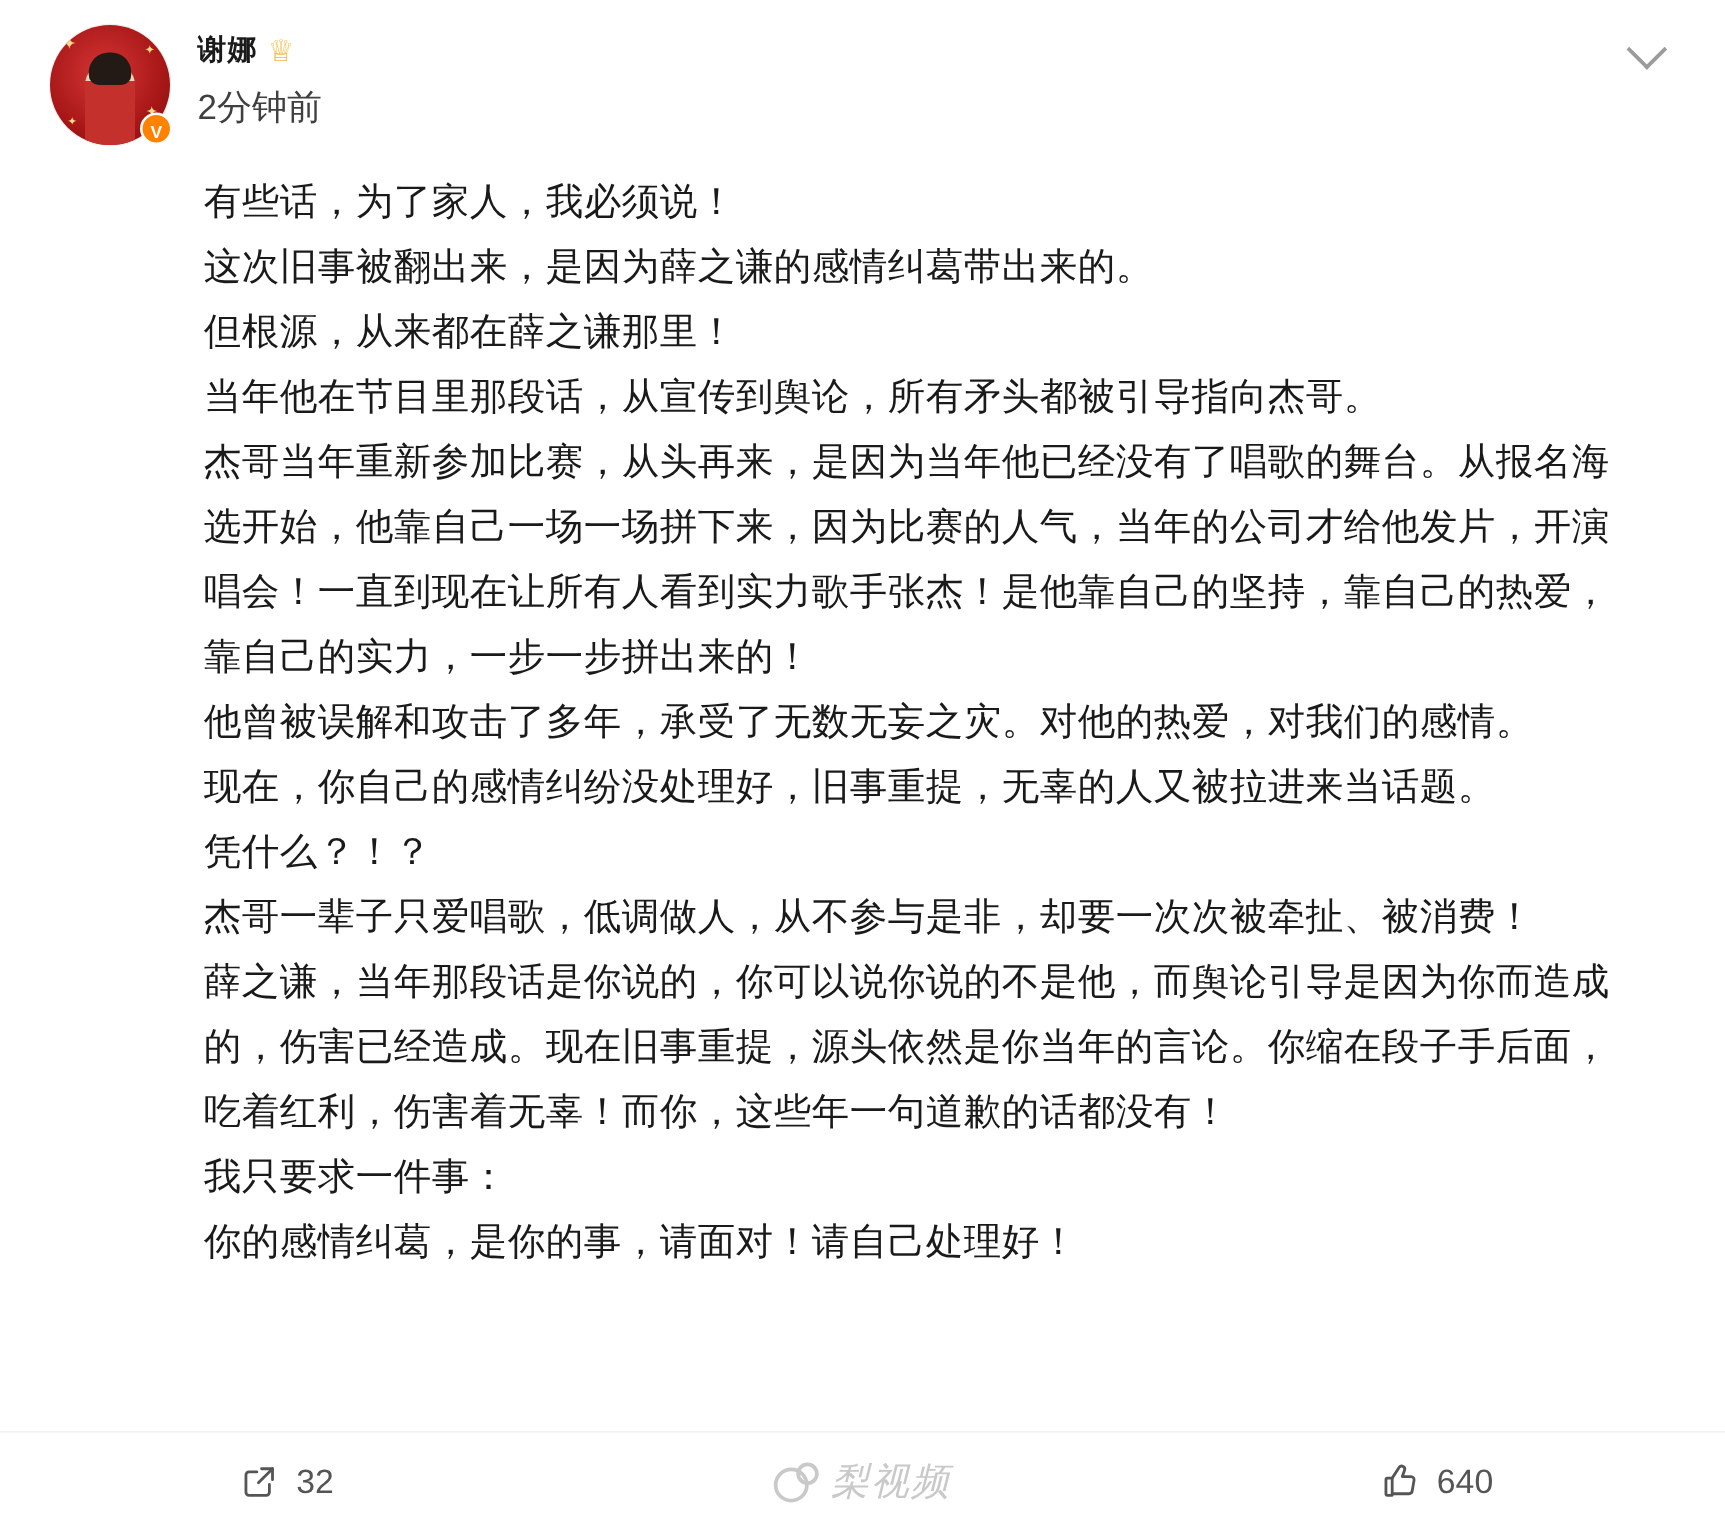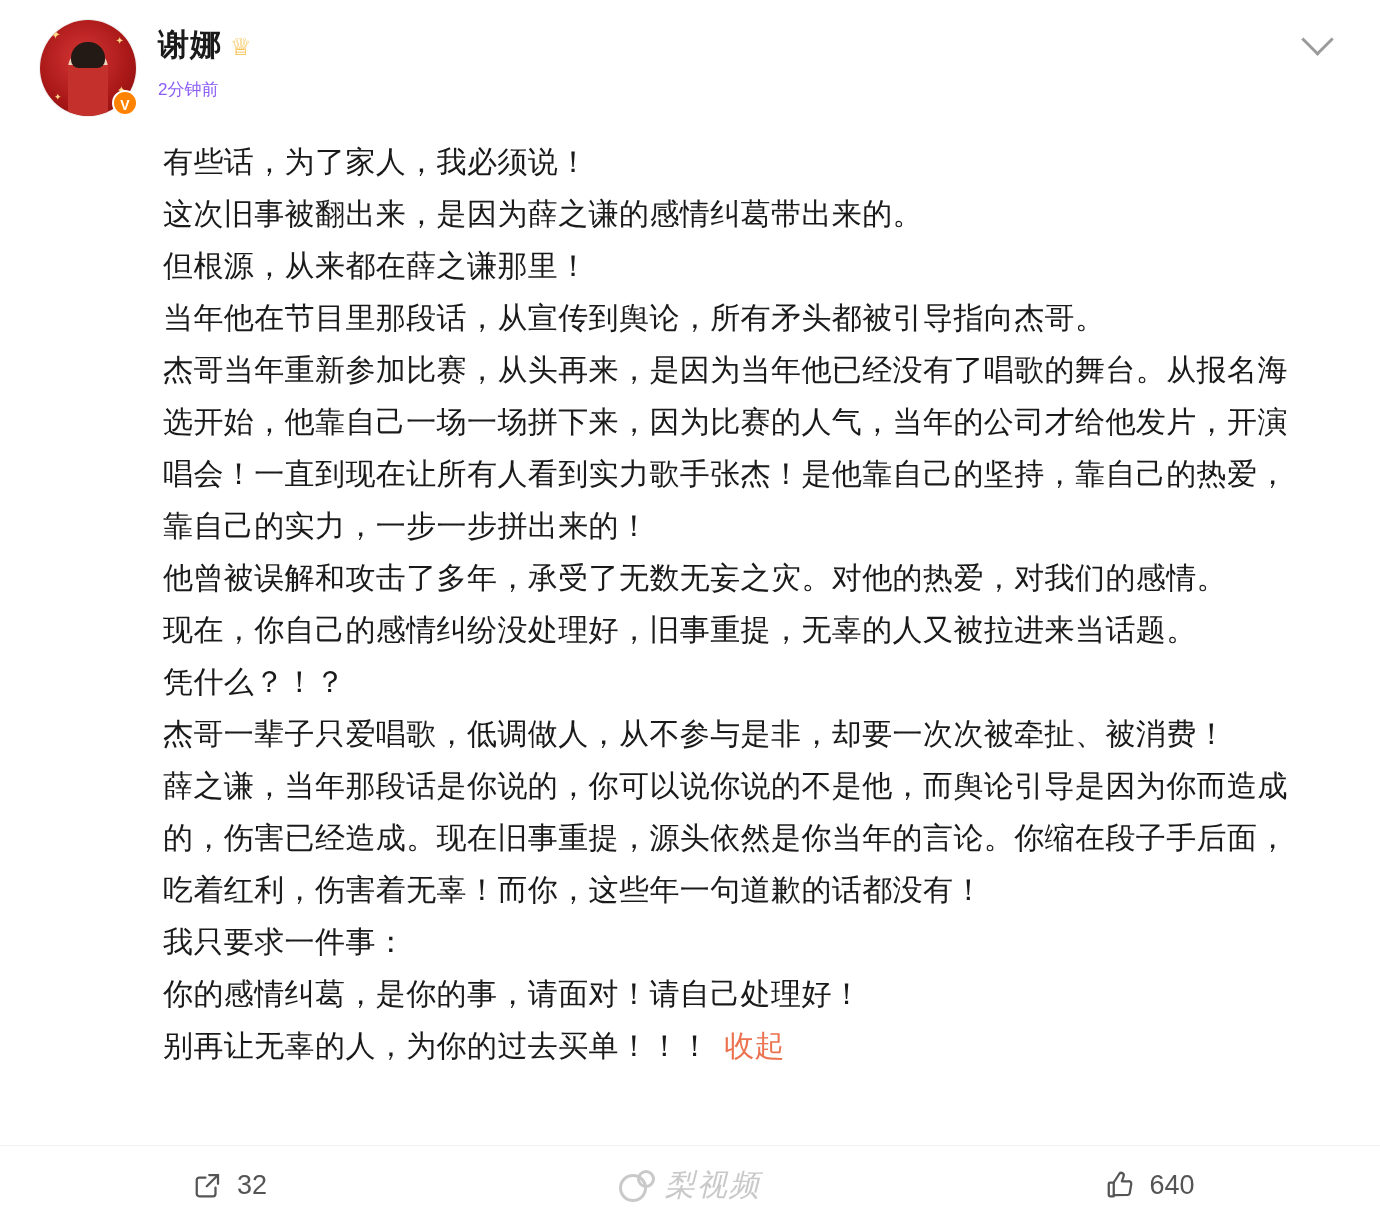--- a/index.html
+++ b/index.html
@@ -98,35 +98,35 @@
   .head-text {
     margin-left: 22px;
     padding-top: 6px;
   }
   .name-row {
     display: flex;
     align-items: center;
     gap: 8px;
   }
   .username {
-    font-size: 31px;
+    font-size: 23px;
     font-weight: 700;
     color: #1a1a1a;
     letter-spacing: 1px;
   }
   .crown-icon {
     font-size: 24px;
     color: #f5b93b;
     line-height: 1;
     margin-top: 4px;
   }
   .timestamp {
     margin-top: 12px;
-    font-size: 17px;
-    color: #8b5cf6;
+    font-size: 28px;
+    color: #404040;
   }
 
   .chevron {
     position: absolute;
     top: 26px;
     right: 44px;
     width: 34px;
     height: 22px;
     cursor: pointer;
   }
@@ -248,23 +248,20 @@
     <p>但根源，从来都在薛之谦那里！</p>
     <p>当年他在节目里那段话，从宣传到舆论，所有矛头都被引导指向杰哥。</p>
     <p>杰哥当年重新参加比赛，从头再来，是因为当年他已经没有了唱歌的舞台。从报名海选开始，他靠自己一场一场拼下来，因为比赛的人气，当年的公司才给他发片，开演唱会！一直到现在让所有人看到实力歌手张杰！是他靠自己的坚持，靠自己的热爱，靠自己的实力，一步一步拼出来的！</p>
     <p>他曾被误解和攻击了多年，承受了无数无妄之灾。对他的热爱，对我们的感情。</p>
     <p>现在，你自己的感情纠纷没处理好，旧事重提，无辜的人又被拉进来当话题。</p>
     <p>凭什么？！？</p>
     <p>杰哥一辈子只爱唱歌，低调做人，从不参与是非，却要一次次被牵扯、被消费！</p>
     <p>薛之谦，当年那段话是你说的，你可以说你说的不是他，而舆论引导是因为你而造成的，伤害已经造成。现在旧事重提，源头依然是你当年的言论。你缩在段子手后面，吃着红利，伤害着无辜！而你，这些年一句道歉的话都没有！</p>
     <p>我只要求一件事：</p>
     <p>你的感情纠葛，是你的事，请面对！请自己处理好！</p>
-    <p>
-      <span>别再让无辜的人，为你的过去买单！！！</span><span class="collapse-link">收起</span>
-    </p>
   </div>
 
   <div class="footer">
     <div class="footer-cell">
       <span class="ico">
         <svg width="30" height="30" viewBox="0 0 24 24" fill="none" stroke="#555" stroke-width="1.8" stroke-linecap="round" stroke-linejoin="round">
           <path d="M13 4h7v7"></path>
           <path d="M20 4l-9 9"></path>
           <path d="M18 14v5a2 2 0 0 1-2 2H5a2 2 0 0 1-2-2V8a2 2 0 0 1 2-2h5"></path>
         </svg>

